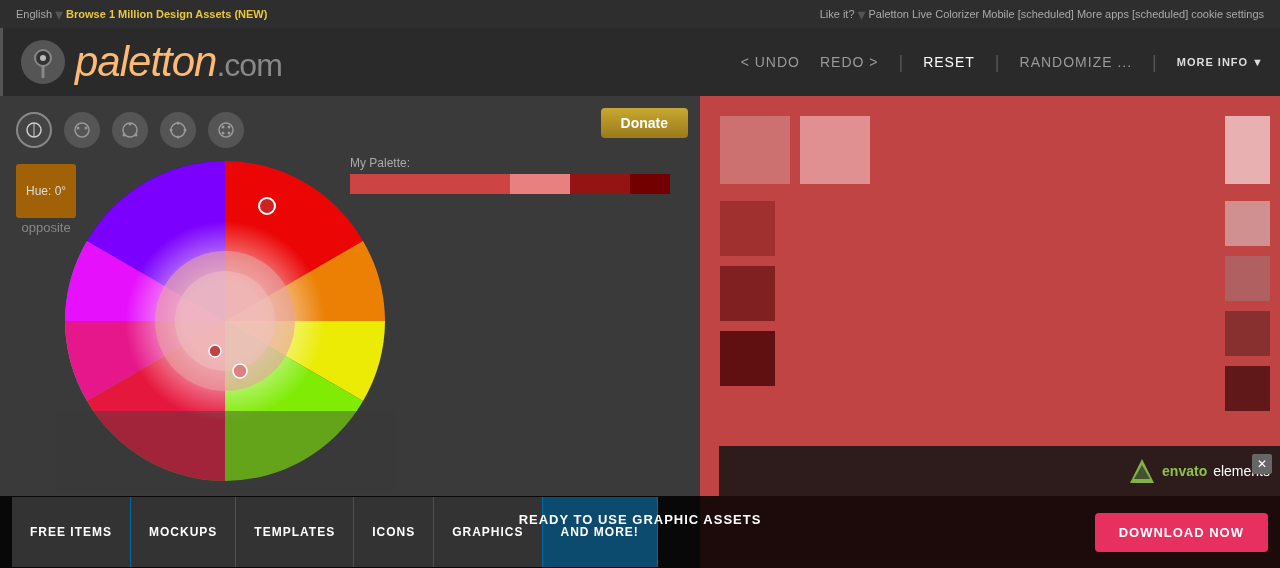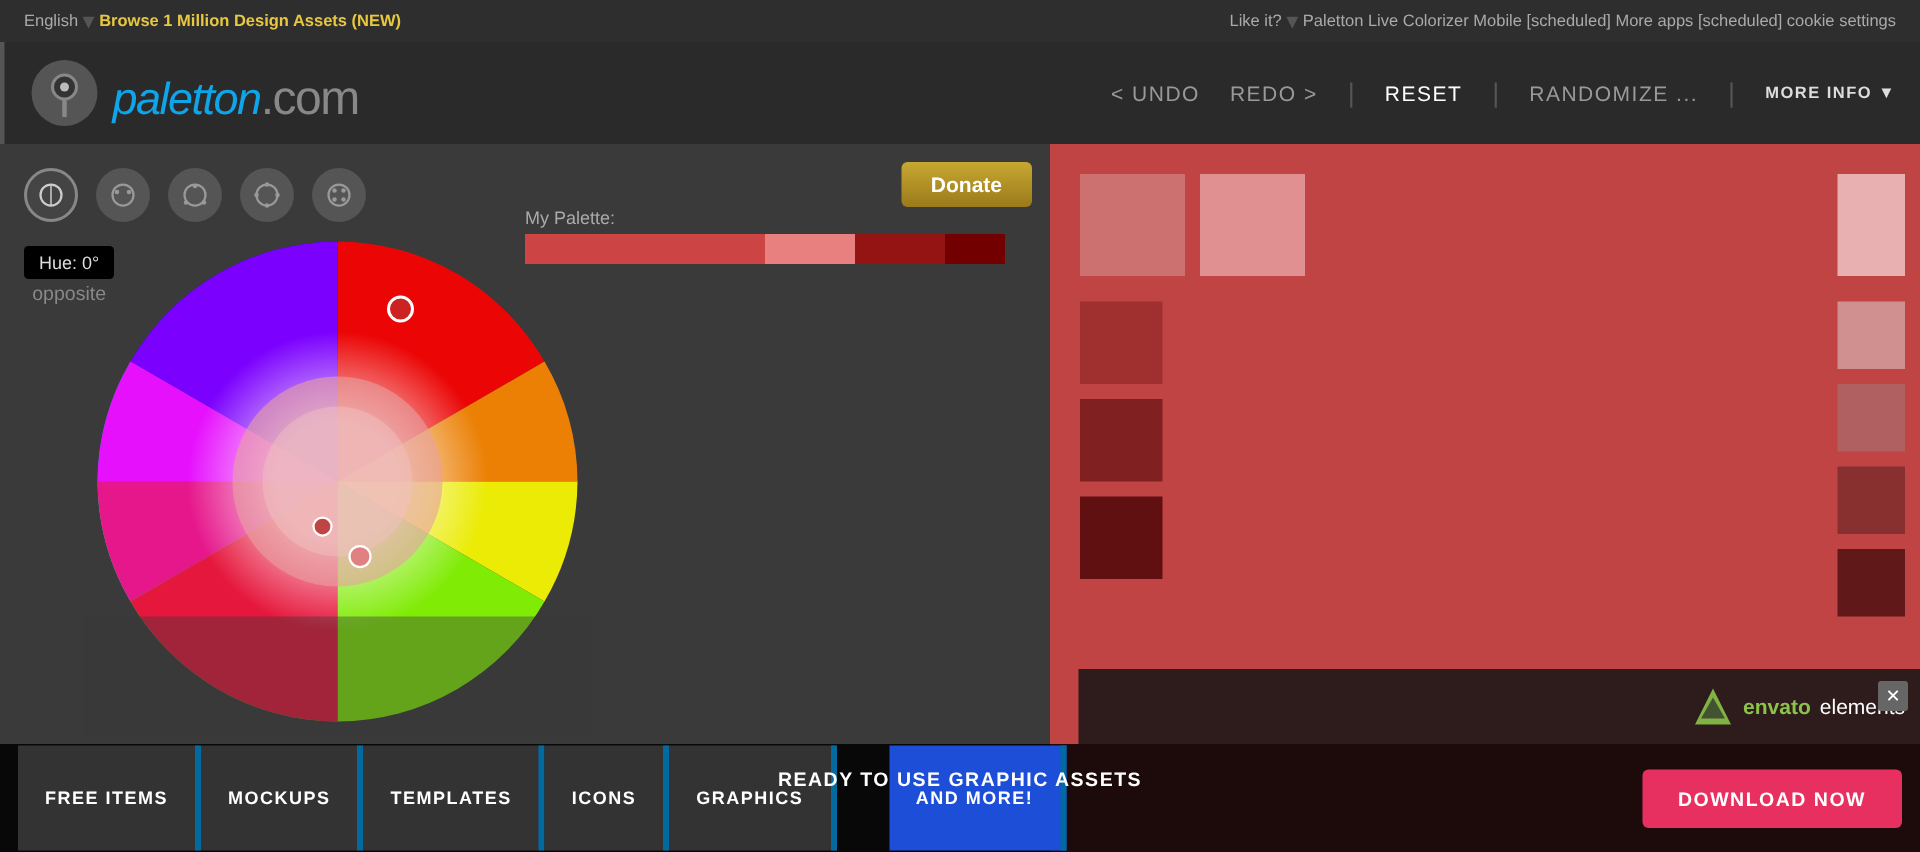--- a/index.html
+++ b/index.html
@@ -171,24 +171,24 @@
       font-size: 10px;
     }
 
     
     #hue-control {
       position: absolute;
       top: 68px;
       left: 16px;
     }
     #hue-box {
-      background: #000000;
+      background: #a16207;
       color: #ddd;
       font-size: 12px;
-      padding: 4px 10px;
+      padding: 20px 10px;
       border-radius: 3px;
       display: inline-block;
     }
     #opposite-label {
       color: #888;
       font-size: 13px;
       margin-top: 2px;
       text-align: center;
     }
 
@@ -251,26 +251,25 @@
       display: flex;
       gap: 0;
     }
     .banner-item {
       padding: 28px 18px;
       color: #fff;
       font-size: 12px;
       font-weight: bold;
       cursor: pointer;
       letter-spacing: 1px;
-      border-right: 4px solid #0369a1;
+      border-right: 1px solid #0369a1;
       background: #333;
     }
     .banner-item.highlight {
-      background: #1d4ed8;
-      margin-left: 35px;
+      background: #0c4a6e;
     }
     #download-now-btn {
       background: #e83060;
       color: #fff;
       font-size: 13px;
       font-weight: bold;
       padding: 12px 24px;
       border-radius: 4px;
       cursor: pointer;
       border: none;
@@ -312,21 +311,21 @@
 <div id="header">
   <div id="logo-area">
 
     <svg id="logo-icon" viewBox="0 0 48 48">
       <circle cx="24" cy="24" r="22" fill="#555"></circle>
       <circle cx="24" cy="20" r="8" fill="#333" stroke="#888" stroke-width="2"></circle>
       <circle cx="24" cy="20" r="3" fill="#bbb"></circle>
       <line x1="24" y1="28" x2="24" y2="40" stroke="#888" stroke-width="3"></line>
     </svg>
     <div id="logo-text">
-      <span style="color:#0ea5e9;font-style:italic;font-weight:300;font-size:30px;letter-spacing:-1px">paletton</span><span style="color:#888;font-size:32px;font-weight:300">.com</span>
+      <span style="color:#fdba74;font-style:italic;font-weight:300;font-size:42px;letter-spacing:-1px">paletton</span><span style="color:#888;font-size:32px;font-weight:300">.com</span>
     </div>
   </div>
   <div id="header-spacer"></div>
   <div id="header-actions">
     <span class="header-btn">&lt; UNDO</span>
     <span class="header-btn">REDO &gt;</span>
     <span style="color:#555;font-size:18px">|</span>
     <span class="header-btn active">RESET</span>
     <span style="color:#555;font-size:18px">|</span>
     <span class="header-btn">RANDOMIZE ...</span>
@@ -381,21 +380,21 @@
           <circle cx="10" cy="10" r="7" stroke="#999" stroke-width="1.5"></circle>
           <circle cx="7" cy="7" r="1.5" fill="#999"></circle>
           <circle cx="13" cy="13" r="1.5" fill="#999"></circle>
           <circle cx="13" cy="7" r="1.5" fill="#999"></circle>
           <circle cx="7" cy="13" r="1.5" fill="#999"></circle>
         </svg>
       </div>
 
     </div>
 
-    <div style="position:absolute; top:42px; right:30px;">
+    <div style="position:absolute; top:60px; right:30px;">
       <div id="my-palette-label">My Palette:</div>
       <div id="palette-bar">
         <div class="palette-bar-segment" style="width:160px;background:#cc4444;"></div>
         <div class="palette-bar-segment" style="width:60px;background:#e88080;"></div>
         <div class="palette-bar-segment" style="width:60px;background:#941414;"></div>
         <div class="palette-bar-segment" style="width:40px;background:#720000;"></div>
       </div>
     </div>
 
     <div id="hue-control">

